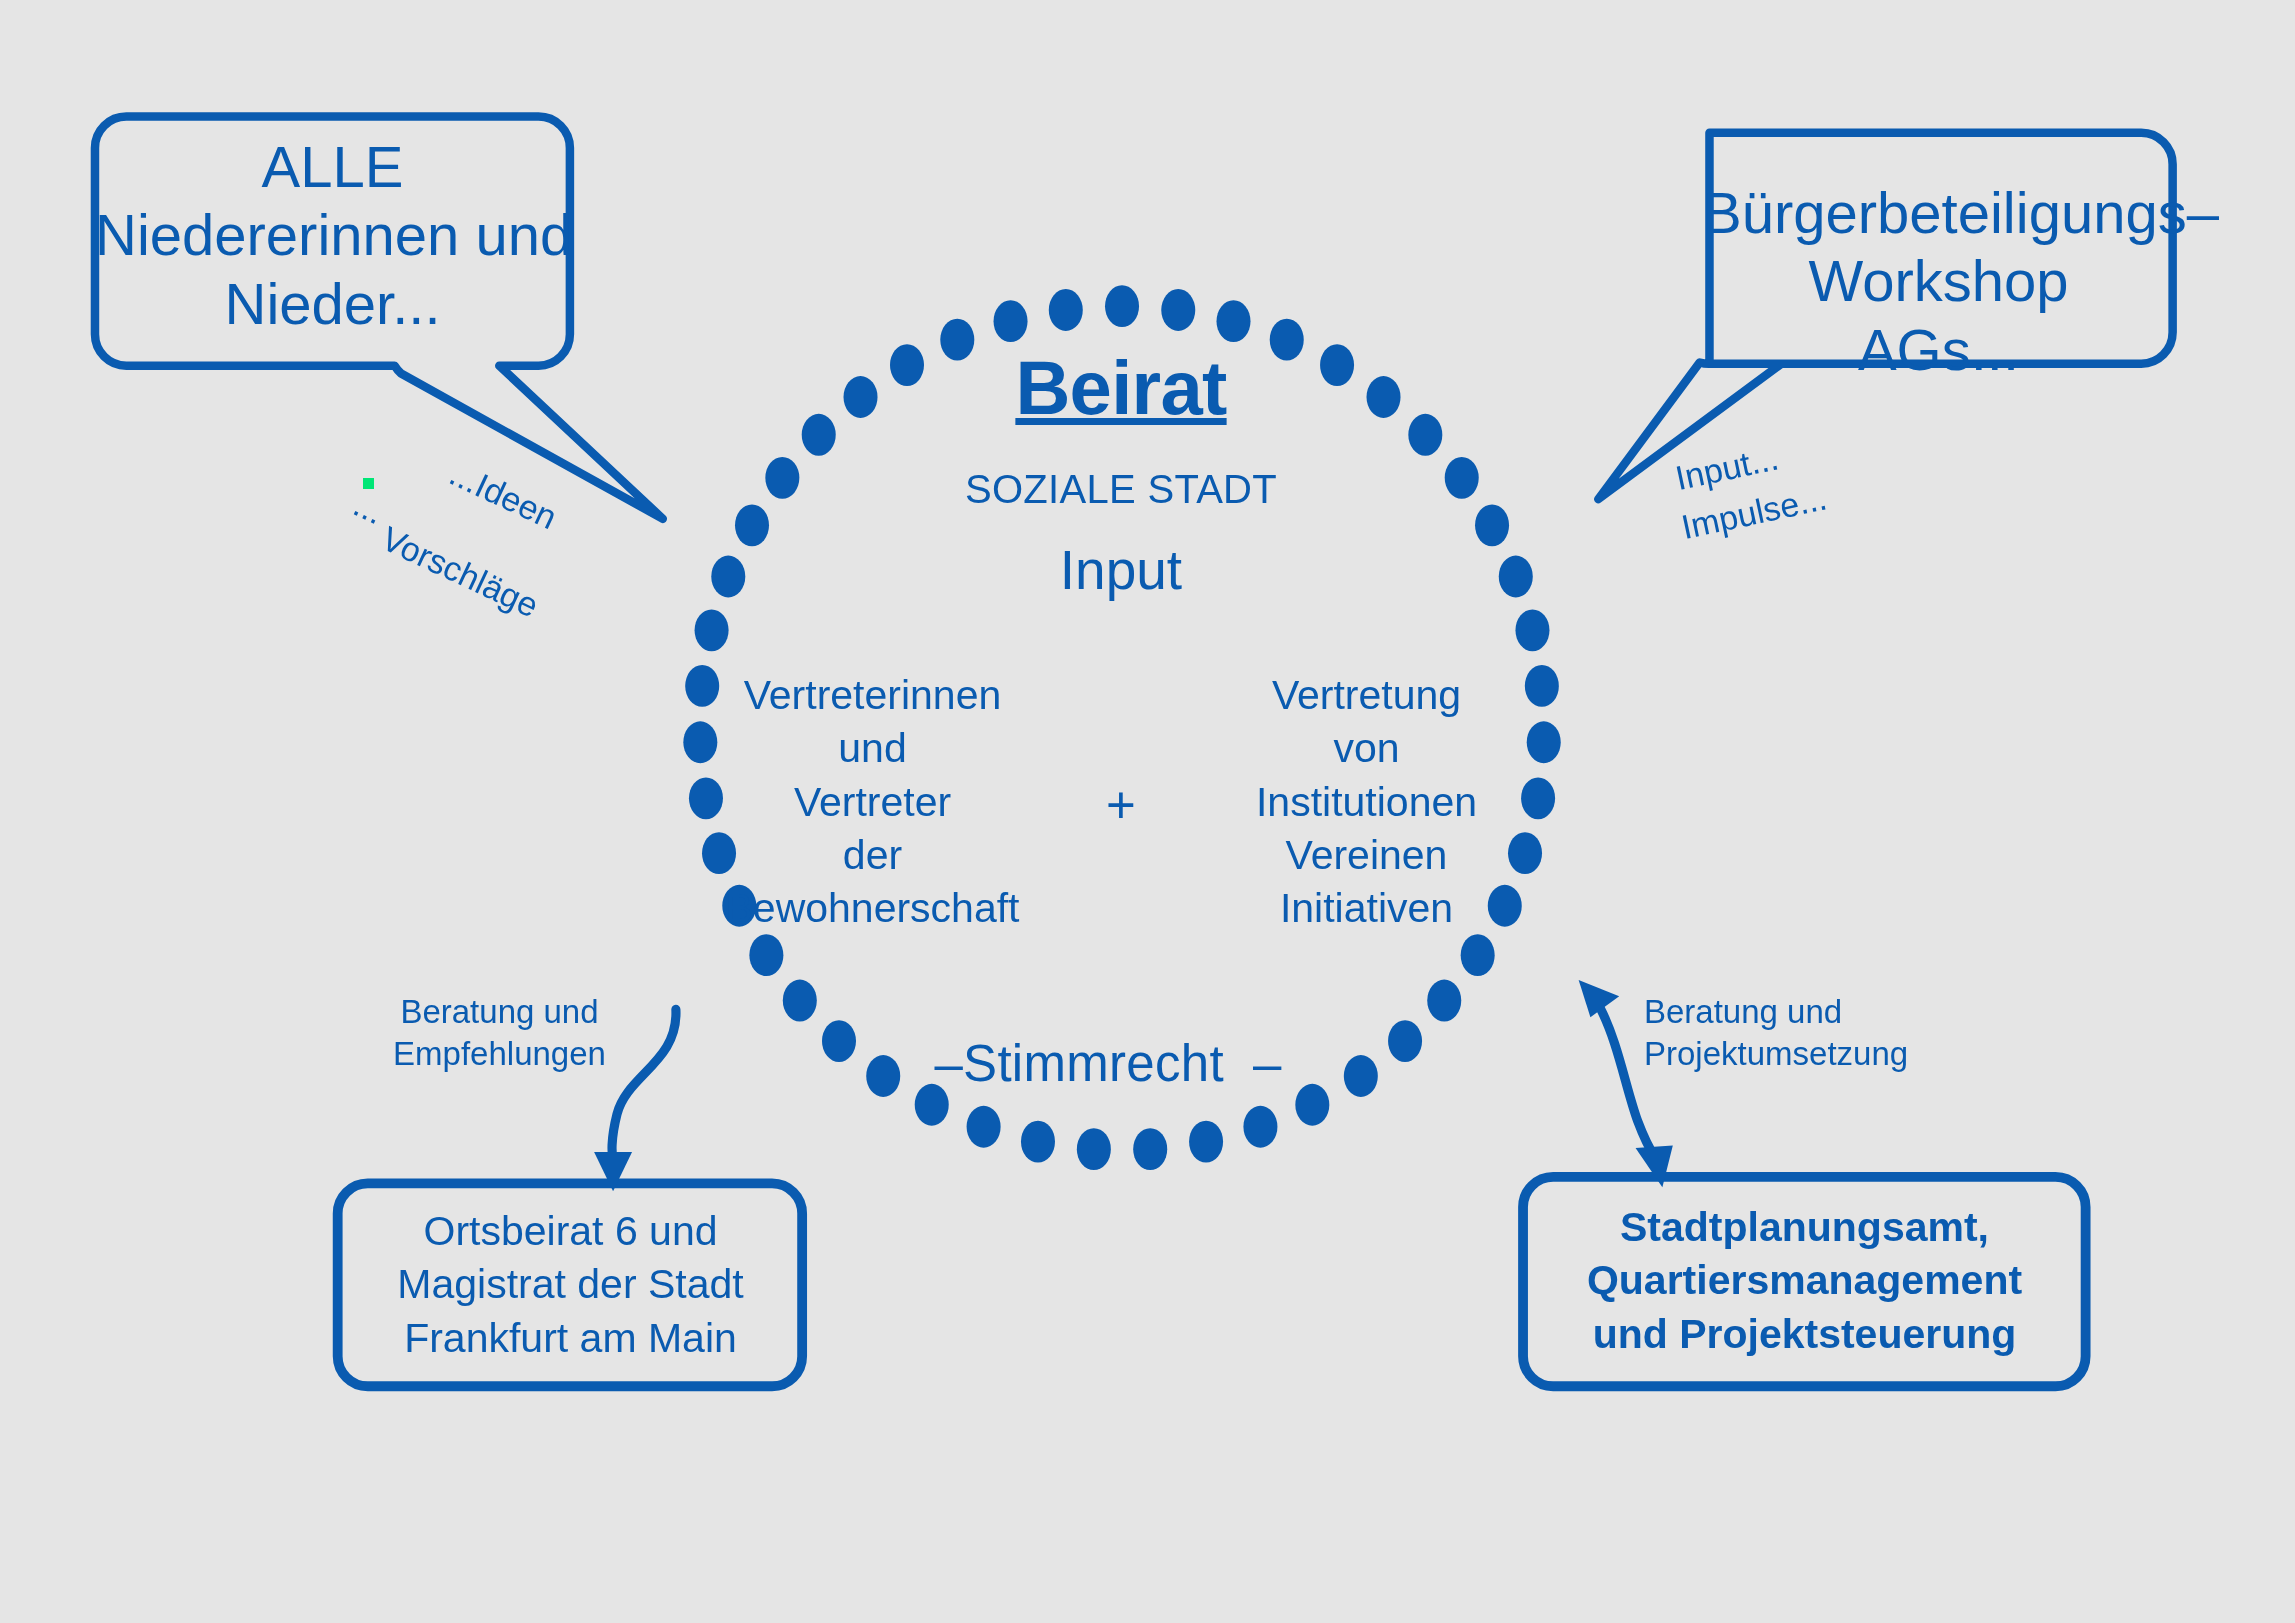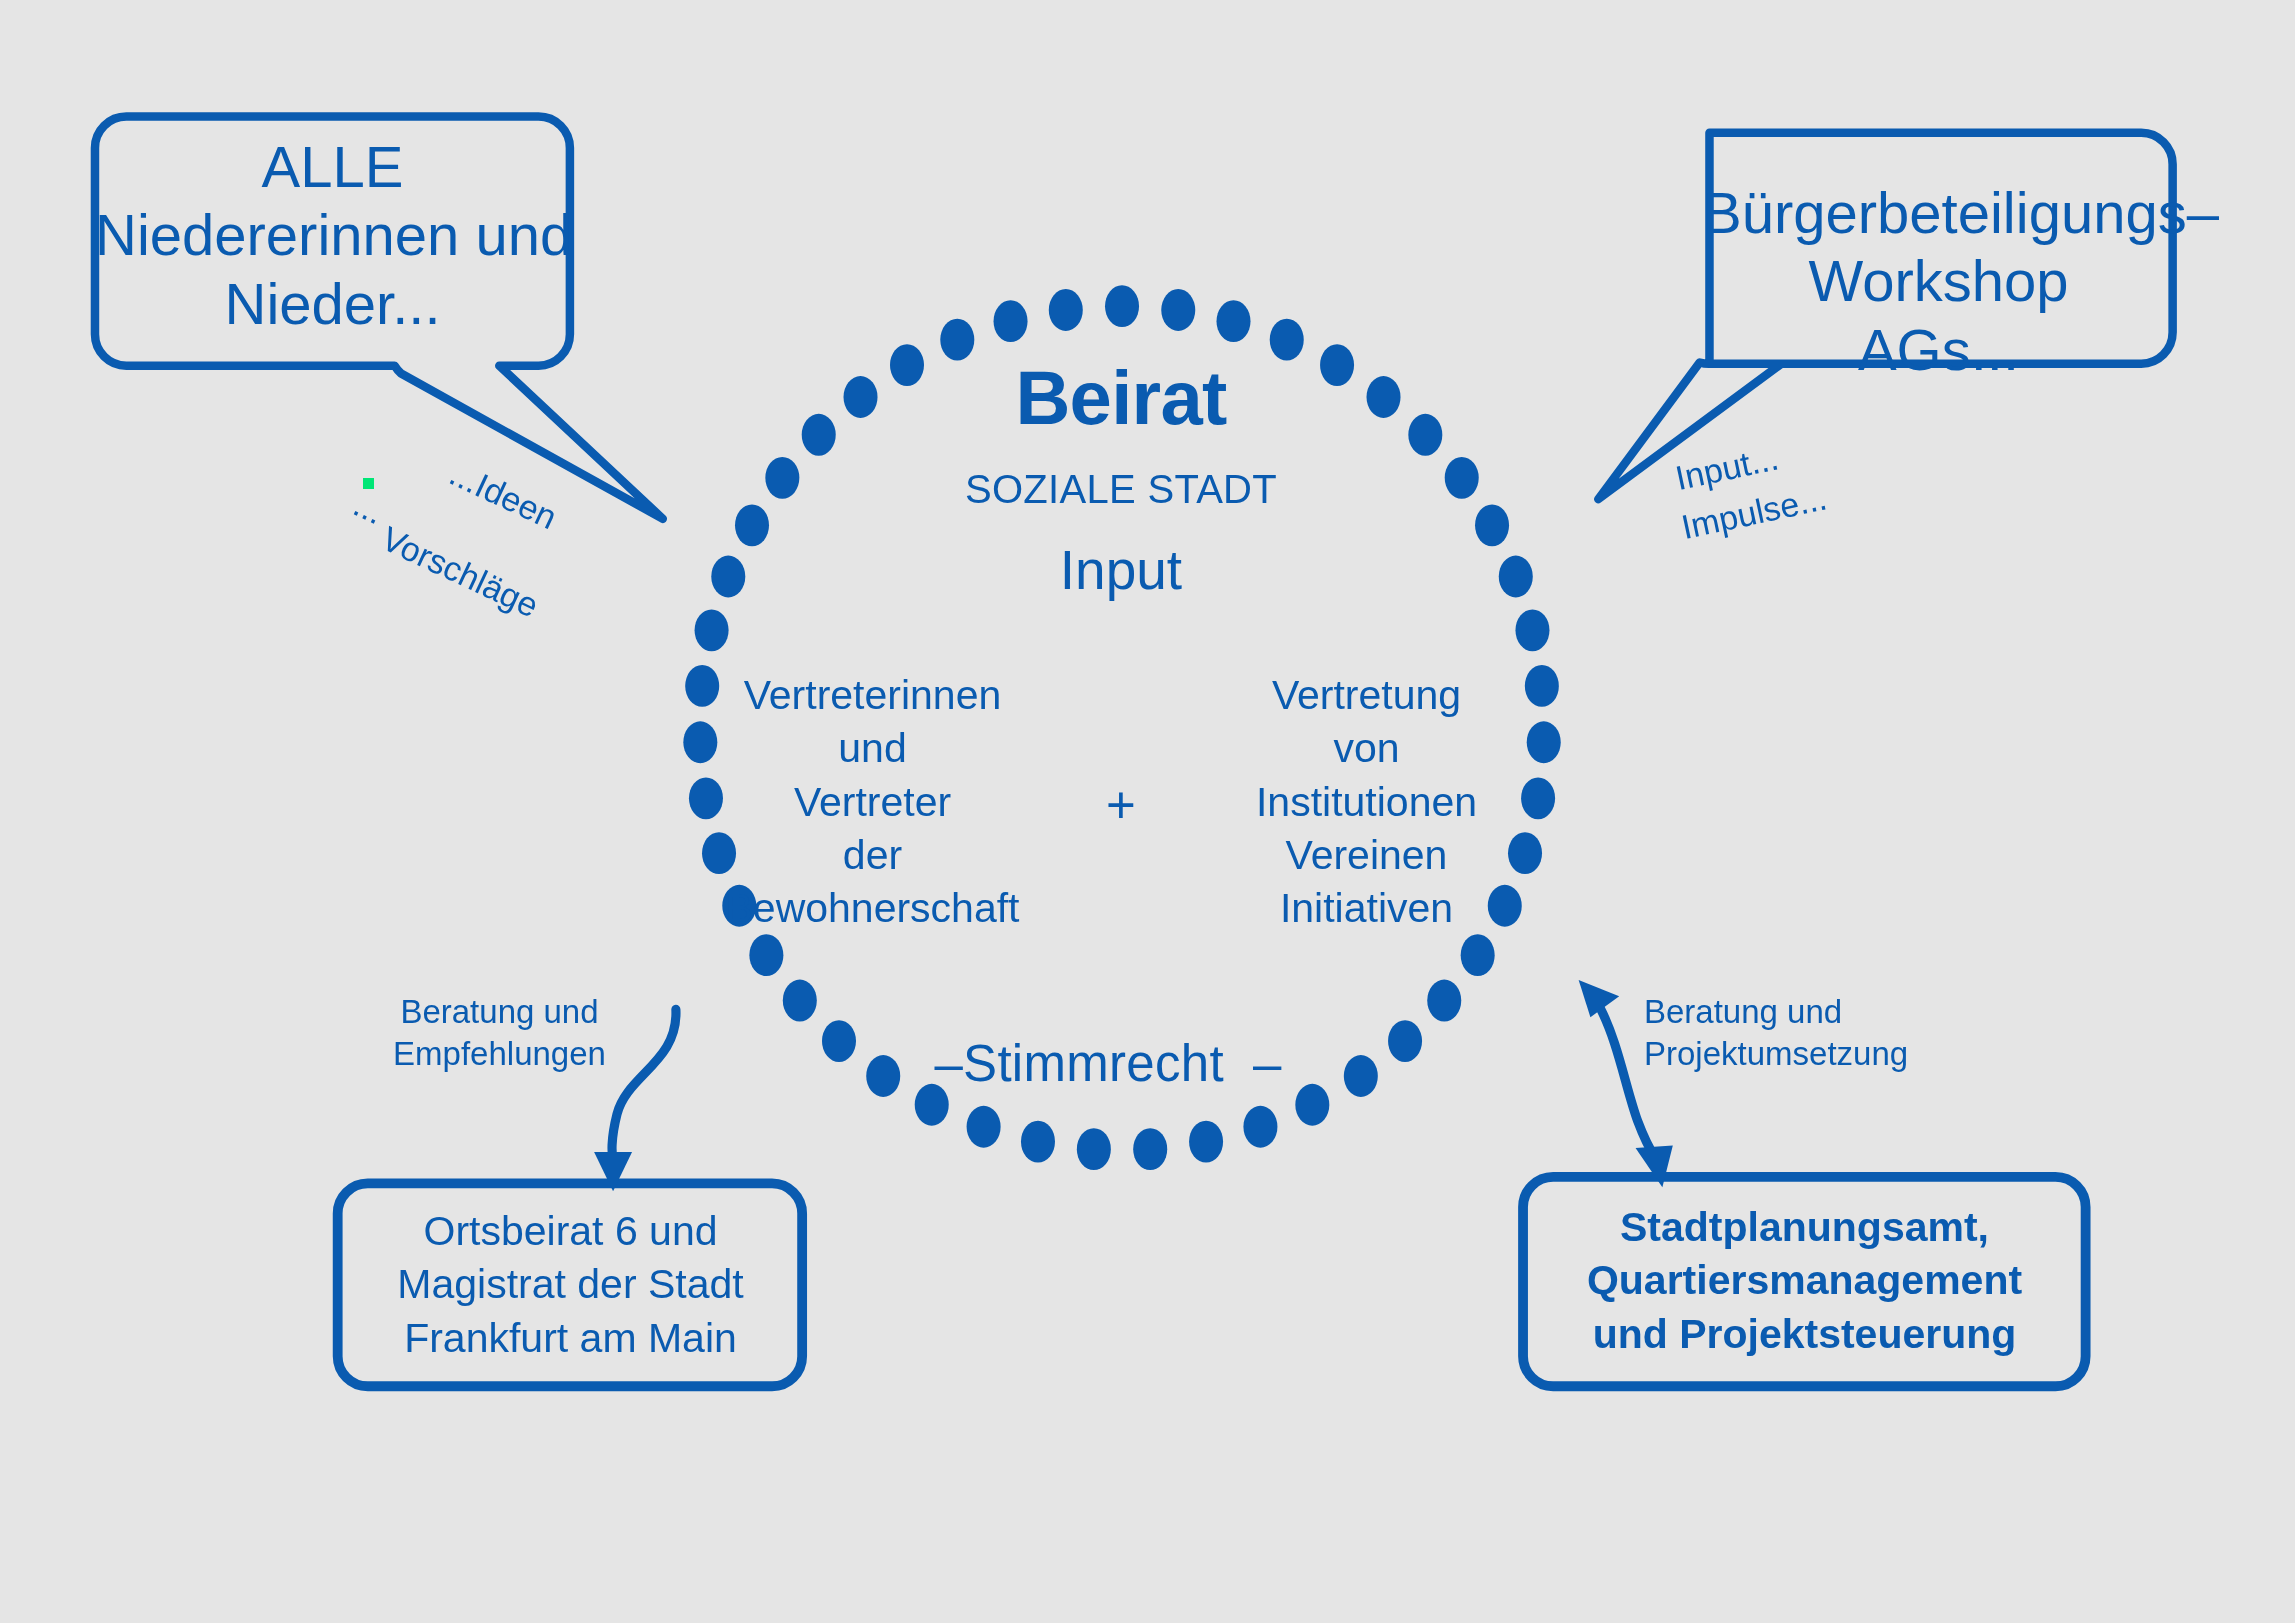--- a/index.html
+++ b/index.html
@@ -181,21 +181,21 @@
       <path fill="none" stroke="#0a5bb0" stroke-width="14" stroke-linecap="round" d="M 2443 1538 C 2470 1590 2482 1660 2500 1710 C 2512 1742 2520 1756 2528 1768"></path>
       <polygon points="2410,1495 2472,1520 2428,1552" fill="#0a5bb0"></polygon>
       <polygon points="2497,1752 2554,1748 2538,1812" fill="#0a5bb0"></polygon>
     </g>
   </svg>
 
   <div class="txt bubble-text" id="bubble-tl-text" style="left:93px; top:131px; width:475px;">ALLE<br>Niedererinnen und<br>Nieder...</div>
 
   <div class="txt bubble-text" id="bubble-tr-text" style="left:1701px; top:133px; width:471px;margin-top:44px;">Bürgerbeteiligungs–<br>Workshop<br>AGs...</div>
 
-  <div class="txt" id="beirat-title" style="left:792px; top:353px; width:654px;">Beirat</div>
+  <div class="txt" id="beirat-title" style="left:792px; top:343px; width:654px;text-decoration:underline;">Beirat</div>
 
   <div class="txt" id="soziale-stadt" style="left:792px; top:465px; width:654px;">SOZIALE STADT</div>
 
   <div class="txt" id="nied-label" style="left:792px; top:538px; width:654px;">Input</div>
 
   <div class="txt column-text" id="col-left" style="left:697px; top:667px; width:347px;">Vertreterinnen<br>und<br>Vertreter<br>der<br>Bewohnerschaft</div>
 
   <div class="txt" id="plus-sign" style="left:1073px; top:775px; width:92px;">+</div>
 
   <div class="txt column-text" id="col-right" style="left:1191px; top:667px; width:347px;">Vertretung<br>von<br>Institutionen<br>Vereinen<br>Initiativen</div>

